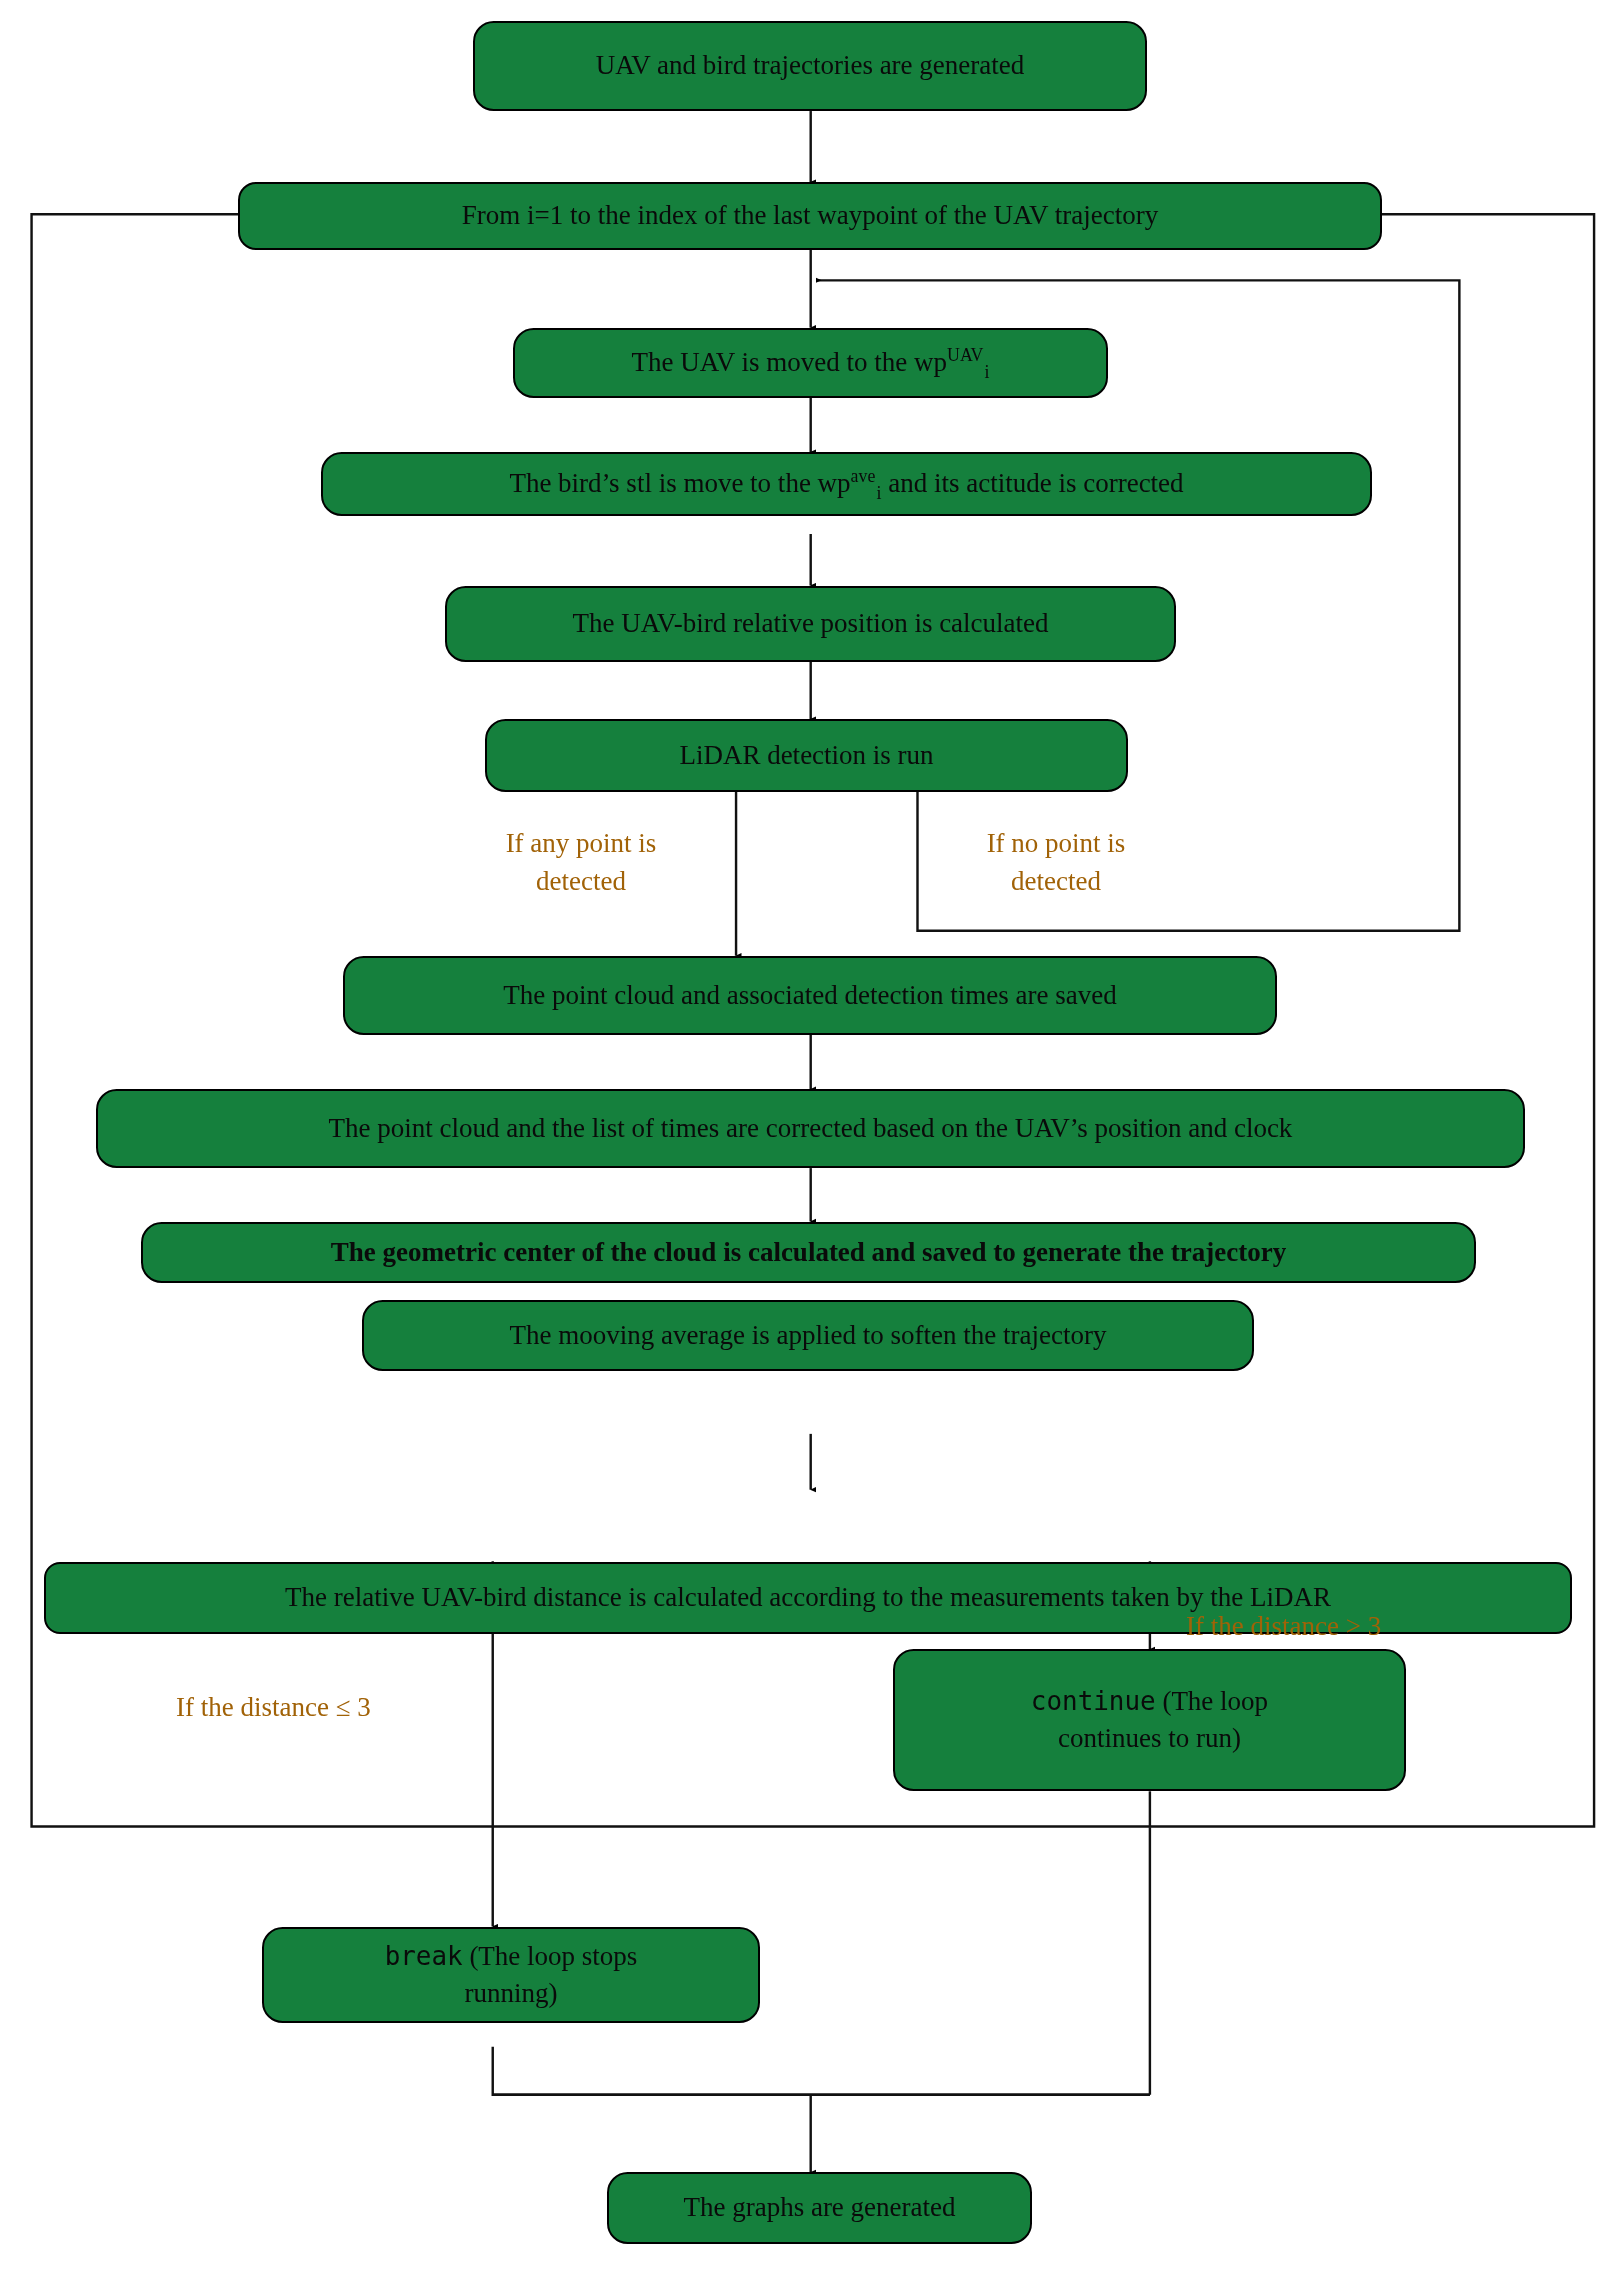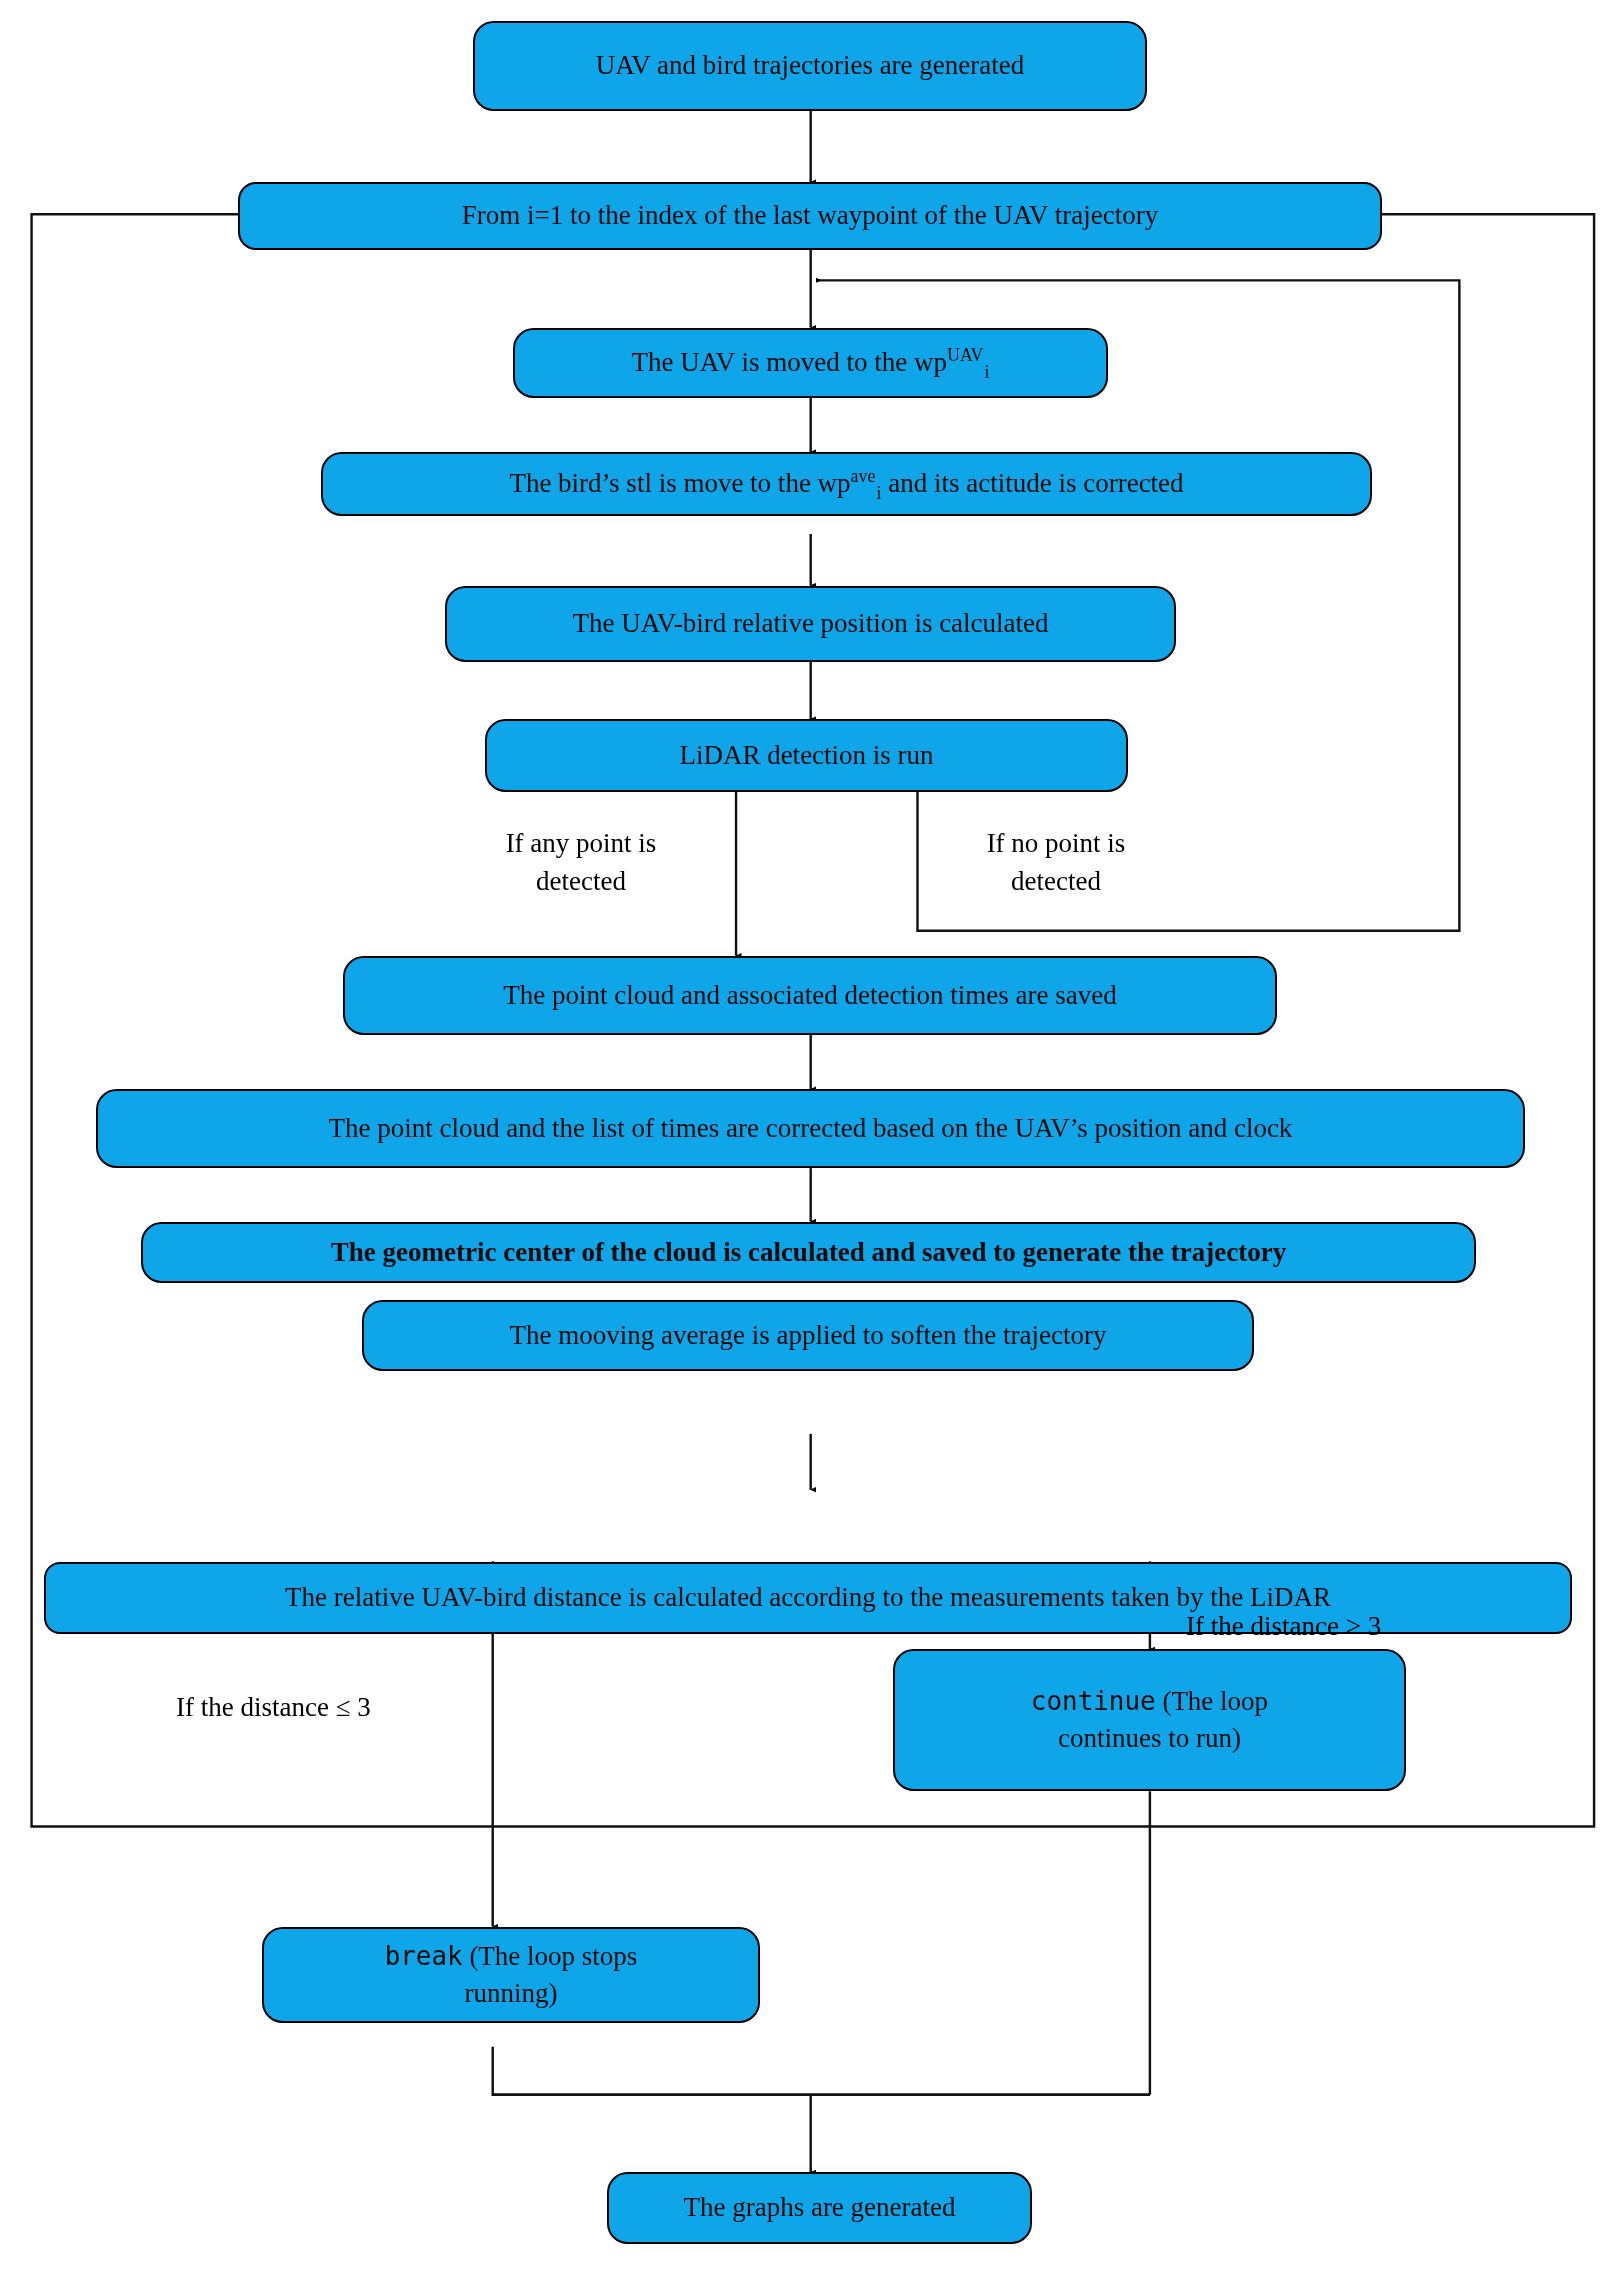--- a/index.html
+++ b/index.html
@@ -17,21 +17,21 @@
   svg.wires {
     position: absolute;
     left: 0; top: 0;
     width: 1622px;
     height: 2284px;
     overflow: visible;
   }
   .node {
     position: absolute;
     box-sizing: border-box;
-    background: #0ea5e9;
+    background: #15803d;
     border: 2.4px solid #000000;
     border-radius: 20.6px;
     display: flex;
     align-items: center;
     justify-content: center;
     text-align: center;
     color: #0a0a0a;
     font-size: 27px;
     line-height: 1.38;
     padding: 3.6px 13.3px;
@@ -49,21 +49,21 @@
     vertical-align: sub;
     line-height: 0;
     padding-left: 1.2px;
   }
   .kw {
     font-family: "DejaVu Sans Mono", "Liberation Mono", monospace;
     font-size: 0.96em;
   }
   .edge-label {
     position: absolute;
-    color: #000000;
+    color: #a16207;
     font-size: 27px;
     line-height: 1.42;
     text-align: center;
     z-index: 4;
     white-space: pre-line;
   }
 </style>
 </head>
 <body>
 

